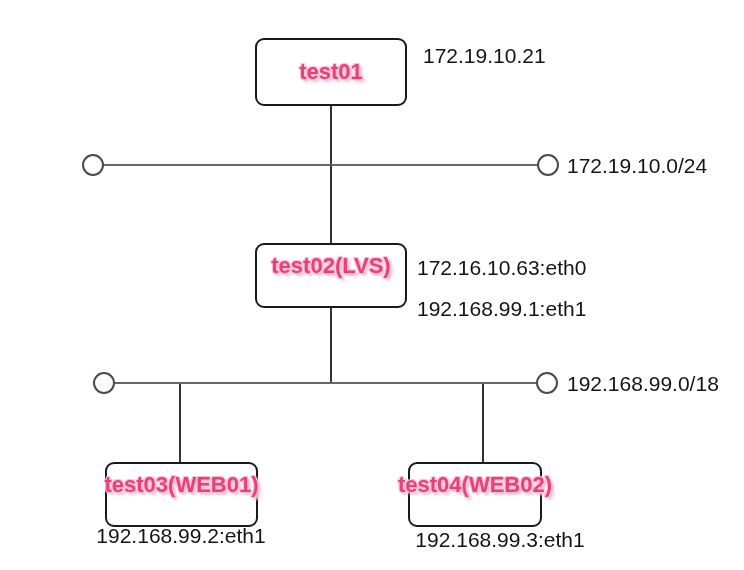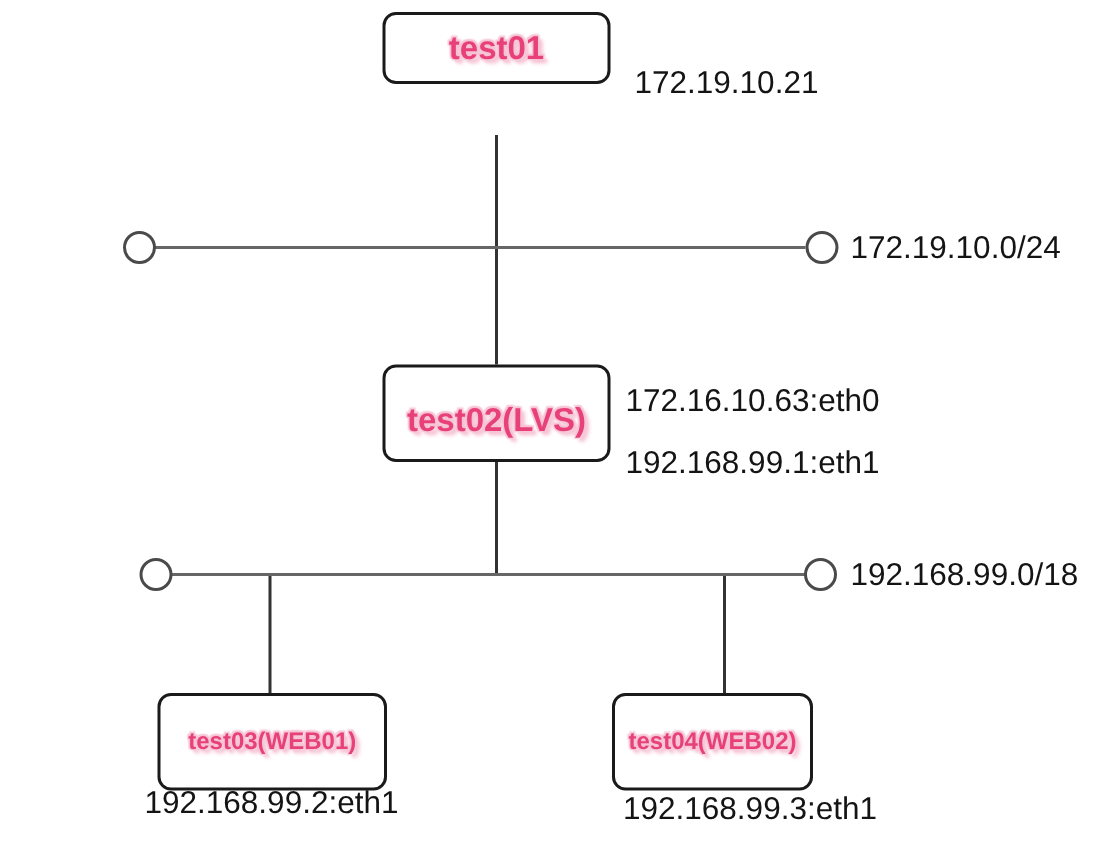--- a/index.html
+++ b/index.html
@@ -50,23 +50,23 @@
     color:var(--node-label);
     text-shadow:
       2px 2px 2px var(--node-label-glow),
       -1px -1px 1px var(--node-label-glow),
       1px -1px 1px var(--node-label-glow),
       -1px 1px 1px var(--node-label-glow),
       3px 3px 3px var(--node-label-glow);
     white-space:nowrap;
   }
   .node-label.lg{font-size:22px;}
-  .node-label.sm{font-size:16px;}
+  .node-label.sm{font-size:22px;}
   .node.low{align-items:flex-start;}
-  .node.low .node-label{margin-top:22px;text-align:right;}
+  .node.low .node-label{margin-top:8px;text-align:right;}
   
   .annot{
     position:absolute;
     font-size:21px;
     line-height:25px;
     color:var(--annotation-text);
     white-space:nowrap;
   }
   .annot.centered{transform:translateX(-50%);}
 </style>
@@ -83,21 +83,21 @@
   <div class="line h" style="left:103px;top:164px;width:434px"></div>
   <div class="endpoint" style="left:82px;top:154px"></div>
   <div class="endpoint" style="left:537px;top:154px"></div>
   <div class="annot" style="left:567px;top:153px">172.19.10.0/24</div>
 
   <div class="line h" style="left:114px;top:382px;width:423px"></div>
   <div class="endpoint" style="left:93px;top:372px"></div>
   <div class="endpoint" style="left:536px;top:372px"></div>
   <div class="annot" style="left:567px;top:371px">192.168.99.0/18</div>
 
-  <div class="node" style="left:255px;top:8px;width:152px;height:48px">
+  <div class="node" style="left:255px;top:38px;width:152px;height:68px">
     <span class="node-label lg">test01</span>
   </div>
   <div class="annot" style="left:423px;top:43px">172.19.10.21</div>
 
   <div class="node low" style="left:255px;top:243px;width:152px;height:65px">
     <span class="node-label lg">test02(LVS)</span>
   </div>
   <div class="annot" style="left:417px;top:255px">172.16.10.63:eth0</div>
   <div class="annot" style="left:417px;top:296px">192.168.99.1:eth1</div>
 

